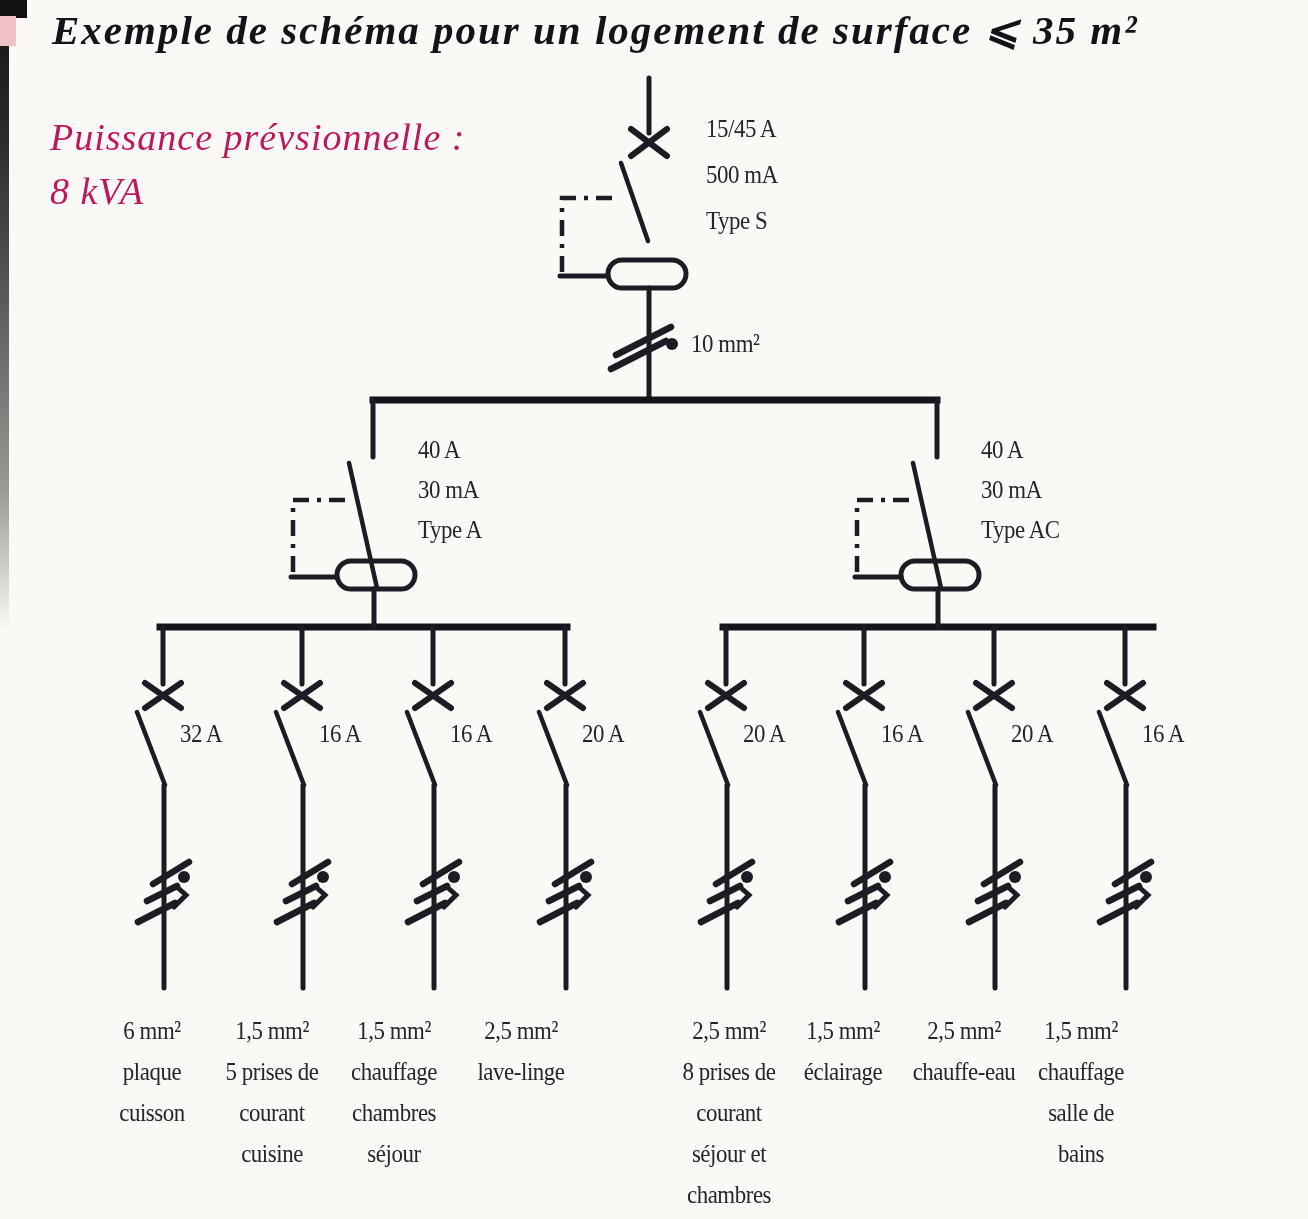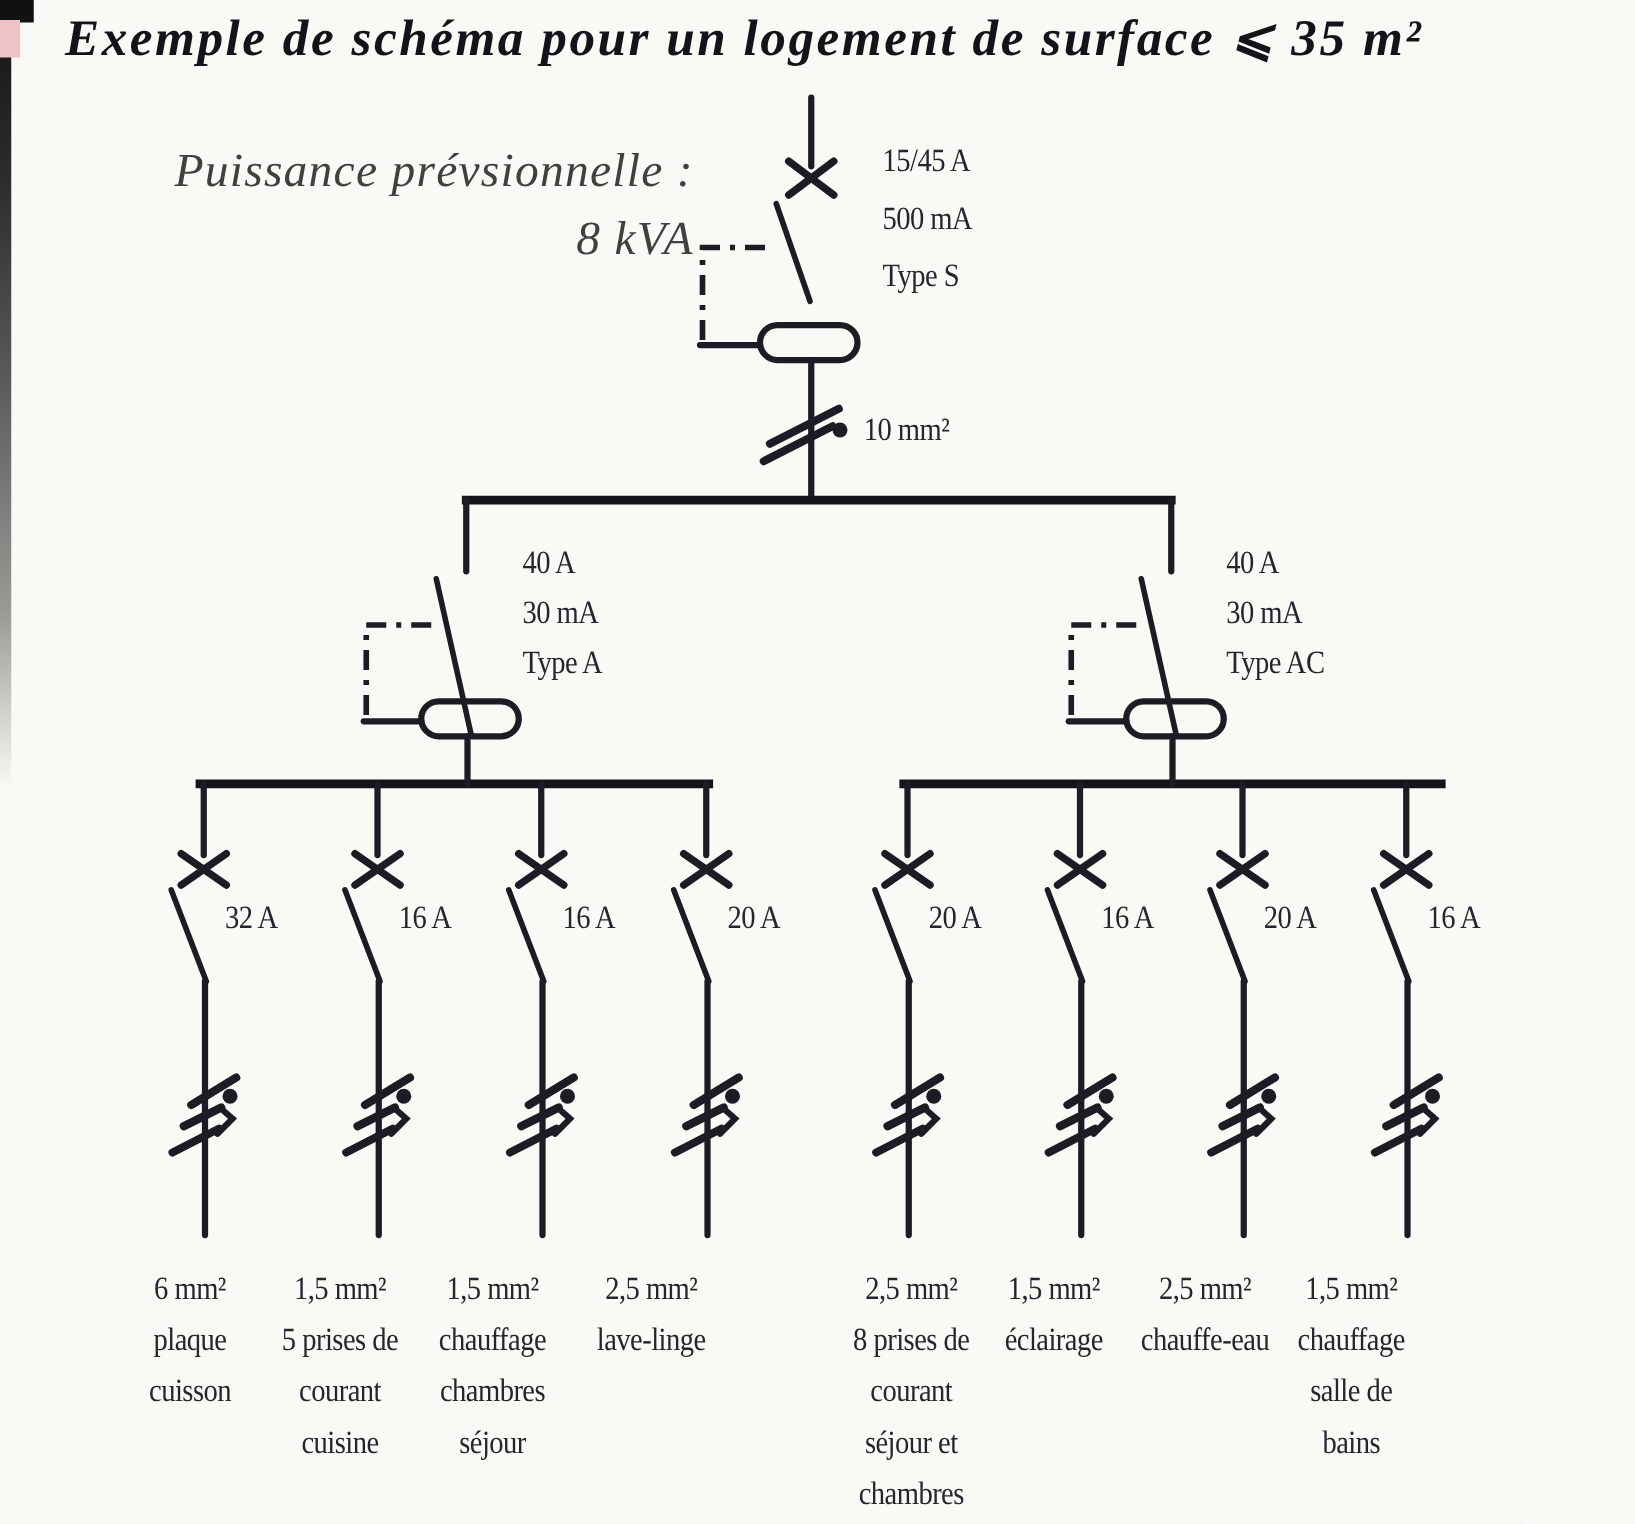--- a/index.html
+++ b/index.html
@@ -10,22 +10,22 @@
     color:#23222b;
   }
   .abs{position:absolute;}
   .title{
     position:absolute;left:52px;top:6px;margin:0;
     font-size:41px;font-weight:bold;font-style:italic;
     letter-spacing:2px;color:#14131a;white-space:nowrap;
   }
   .subtitle{
     position:absolute;left:50px;top:110px;width:505px;
-    font-size:38px;font-style:italic;color:#404040;
-    text-align:right;line-height:54px;letter-spacing:1px;
+    font-size:38px;font-style:italic;color:#be185d;
+    text-align:left;line-height:54px;letter-spacing:1px;
   }
   .lbl{
     position:absolute;font-size:26px;color:#26252e;
     letter-spacing:-0.5px;white-space:nowrap;
     transform:scaleX(0.88);transform-origin:0 0;
   }
   .info{line-height:40px;}
   .maininfo{line-height:46px;}
   .circuit-label{
     position:absolute;top:1010px;width:200px;

